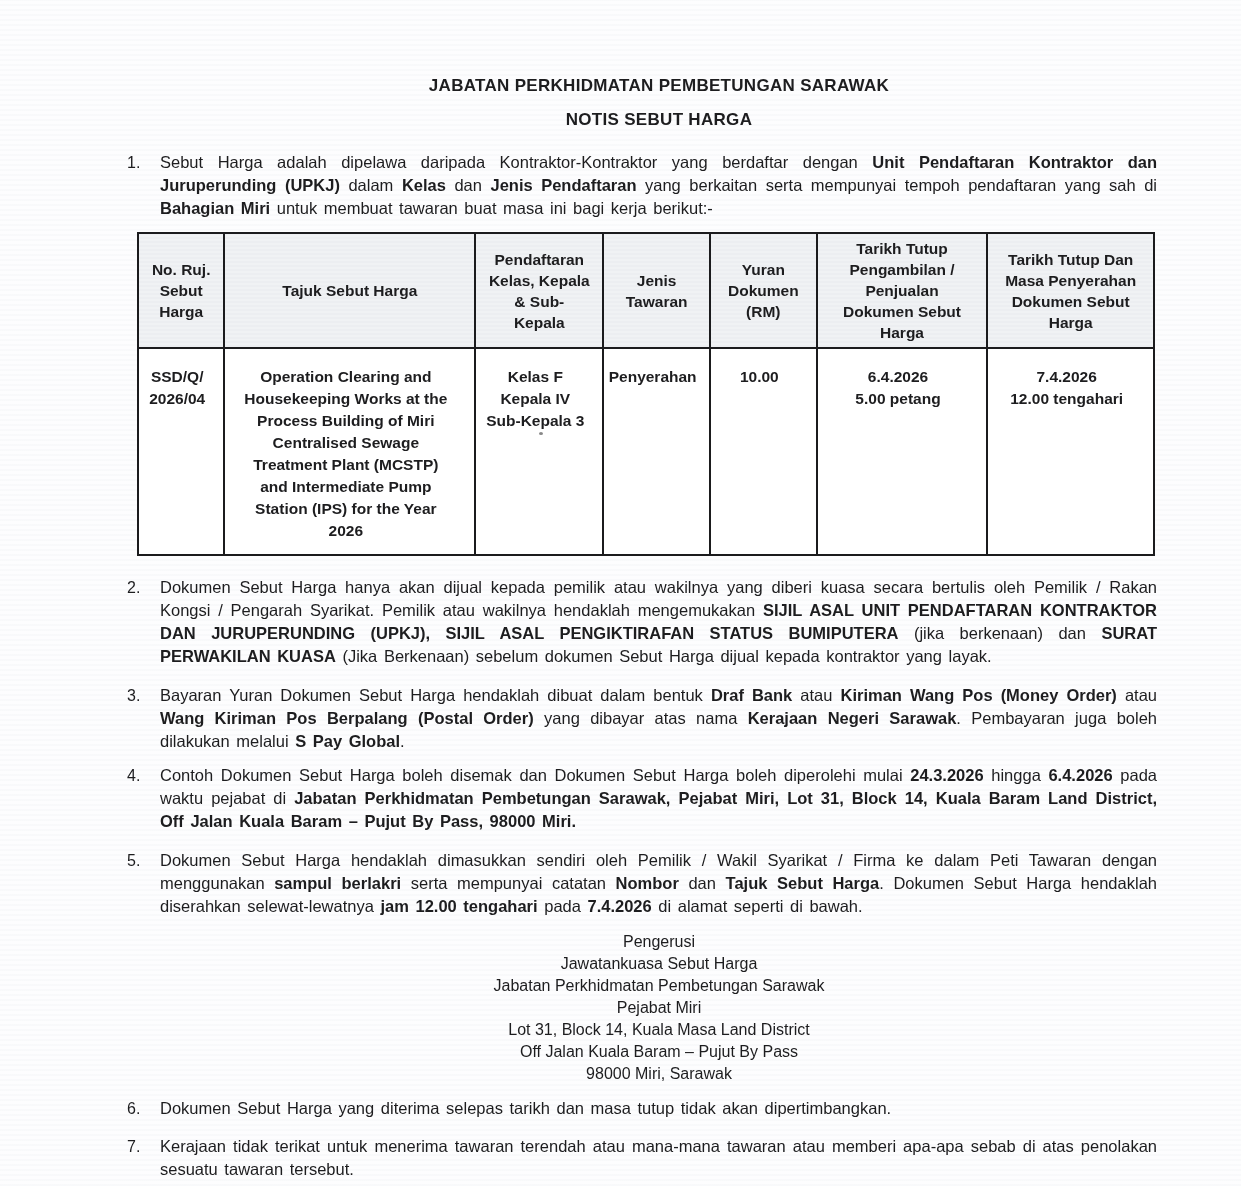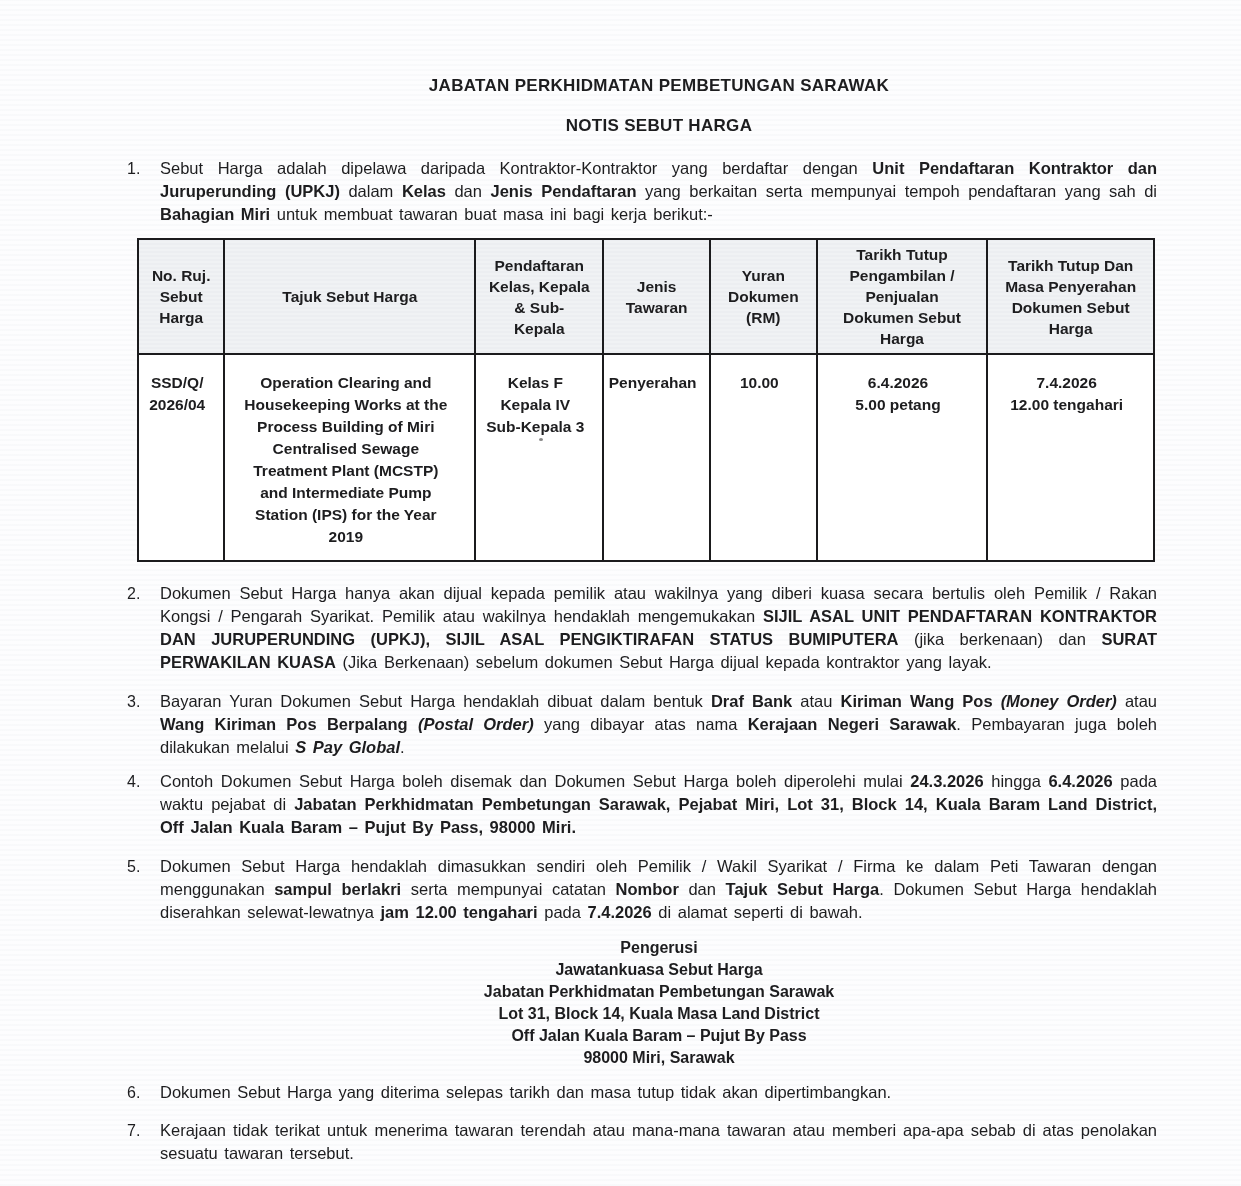--- a/index.html
+++ b/index.html
@@ -20,39 +20,39 @@
       #fdfdfe;
   }
   .title, .subtitle {
     text-align: center;
     font-weight: bold;
     font-size: 17px;
     line-height: 20px;
     letter-spacing: 0.3px;
     padding-left: 34px; 
   }
-  .subtitle { margin-top: 20px; }
+  .subtitle { margin-top: 14px; }
 
   .item {
     display: flex;
     align-items: flex-start;
     font-size: 16.5px;
     line-height: 23px;
     word-spacing: 2px;
   }
   .item .num {
     flex: 0 0 33px;
     font-size: 16px;
   }
   .item .itext {
     flex: 1 1 auto;
     text-align: justify;
   }
   .itext .b { font-weight: bold; }
-  .itext .i { font-style: italic; }
+  .itext .i { }
 
   .item-1 { margin-top: 21px; }
   .item-2 { margin-top: 20px; }
   .item-3 { margin-top: 16px; }
   .item-4 { margin-top: 11px; }
   .item-5 { margin-top: 16px; }
   .item-6 { margin-top: 12px; }
   .item-7 { margin-top: 15px; }
 
   table.tender {
@@ -94,21 +94,21 @@
     width: 4px;
     height: 3px;
     background: #6a6a6a;
     border-radius: 50%;
     opacity: 0.8;
   }
 
   .address {
     margin-top: 13px;
     text-align: center;
-    font-weight: bold;
+    font-weight: normal;
     font-size: 16px;
     line-height: 22px;
     padding-left: 34px;
   }
 </style>
 </head>
 <body>
 
 <div class="page">
 
@@ -160,21 +160,21 @@
       <tr>
         <td>SSD/Q/
 2026/04</td>
         <td>Operation Clearing and
 Housekeeping Works at the
 Process Building of Miri
 Centralised Sewage
 Treatment Plant (MCSTP)
 and Intermediate Pump
 Station (IPS) for the Year
-2019</td>
+2026</td>
         <td class="cell-class"><span>Kelas F
 Kepala IV
 Sub-Kepala 3</span><span class="stray-dot"></span></td>
         <td>Penyerahan</td>
         <td>10.00</td>
         <td>6.4.2026
 5.00 petang</td>
         <td>7.4.2026
 12.00 tengahari</td>
       </tr>
@@ -198,20 +198,21 @@
 
   <div class="item item-5">
     <span class="num">5.</span>
     <div class="itext"><span>Dokumen Sebut Harga hendaklah dimasukkan sendiri oleh Pemilik / Wakil Syarikat / Firma ke dalam Peti Tawaran dengan menggunakan </span><span class="b">sampul berlakri</span><span> serta mempunyai catatan </span><span class="b">Nombor</span><span> dan </span><span class="b">Tajuk Sebut Harga</span><span>. Dokumen Sebut Harga hendaklah diserahkan selewat-lewatnya </span><span class="b">jam 12.00 tengahari</span><span> pada </span><span class="b">7.4.2026</span><span> di alamat seperti di bawah.</span></div>
   </div>
 
   <div class="address">
     <div>Pengerusi</div>
     <div>Jawatankuasa Sebut Harga</div>
     <div>Jabatan Perkhidmatan Pembetungan Sarawak</div>
+    <div>Pejabat Miri</div>
     <div>Lot 31, Block 14, Kuala Masa Land District</div>
     <div>Off Jalan Kuala Baram – Pujut By Pass</div>
     <div>98000 Miri, Sarawak</div>
   </div>
 
   <div class="item item-6">
     <span class="num">6.</span>
     <div class="itext"><span>Dokumen Sebut Harga yang diterima selepas tarikh dan masa tutup tidak akan dipertimbangkan.</span></div>
   </div>
 

